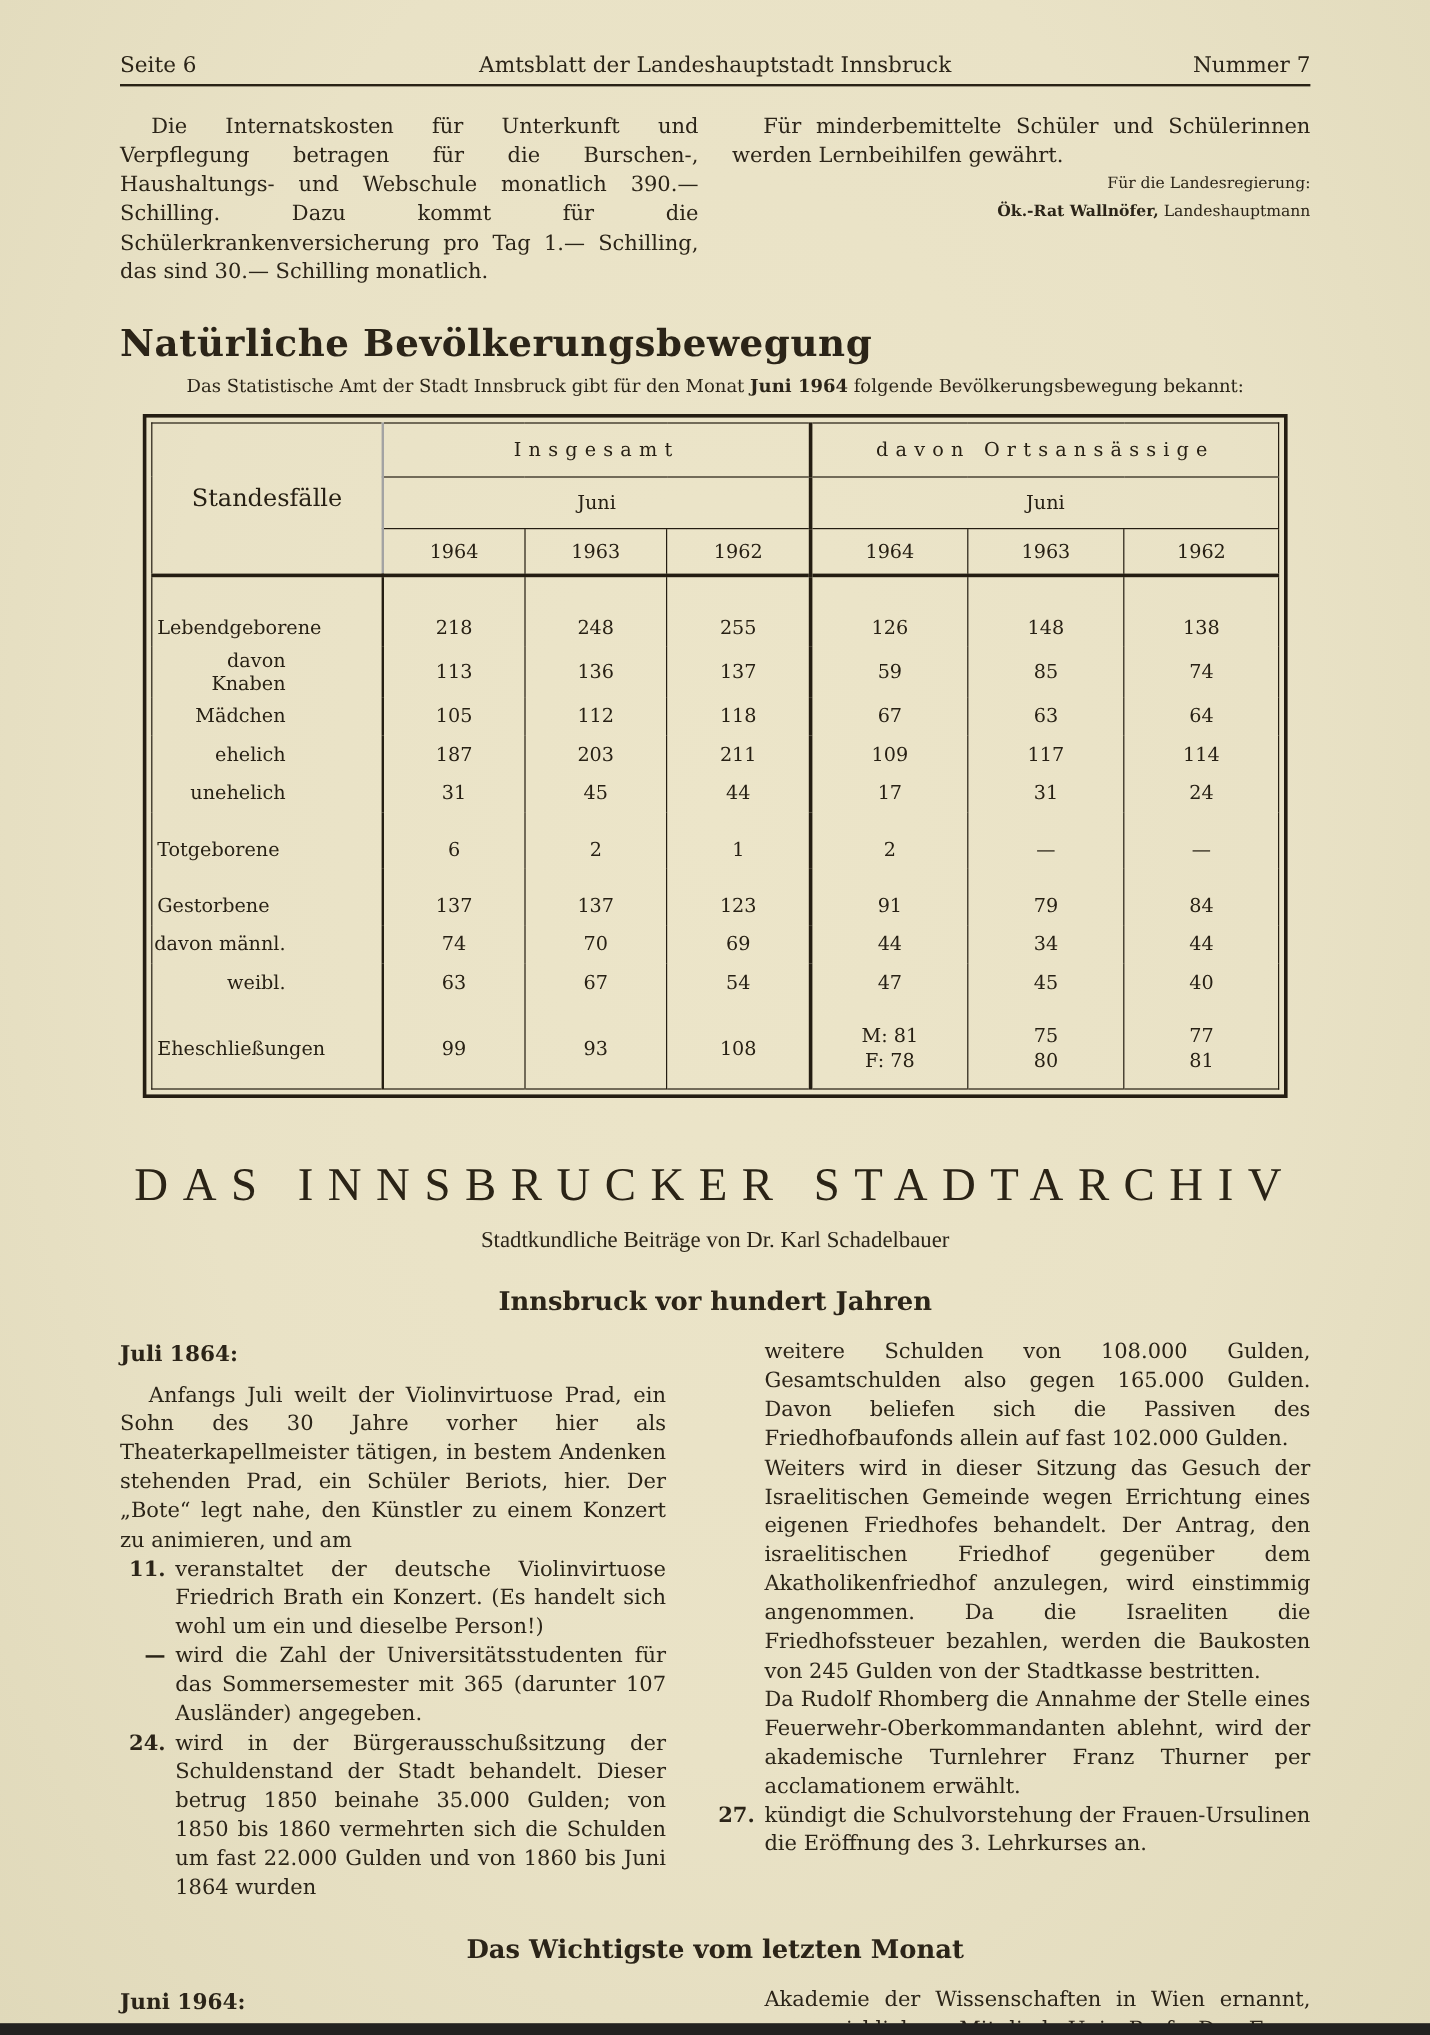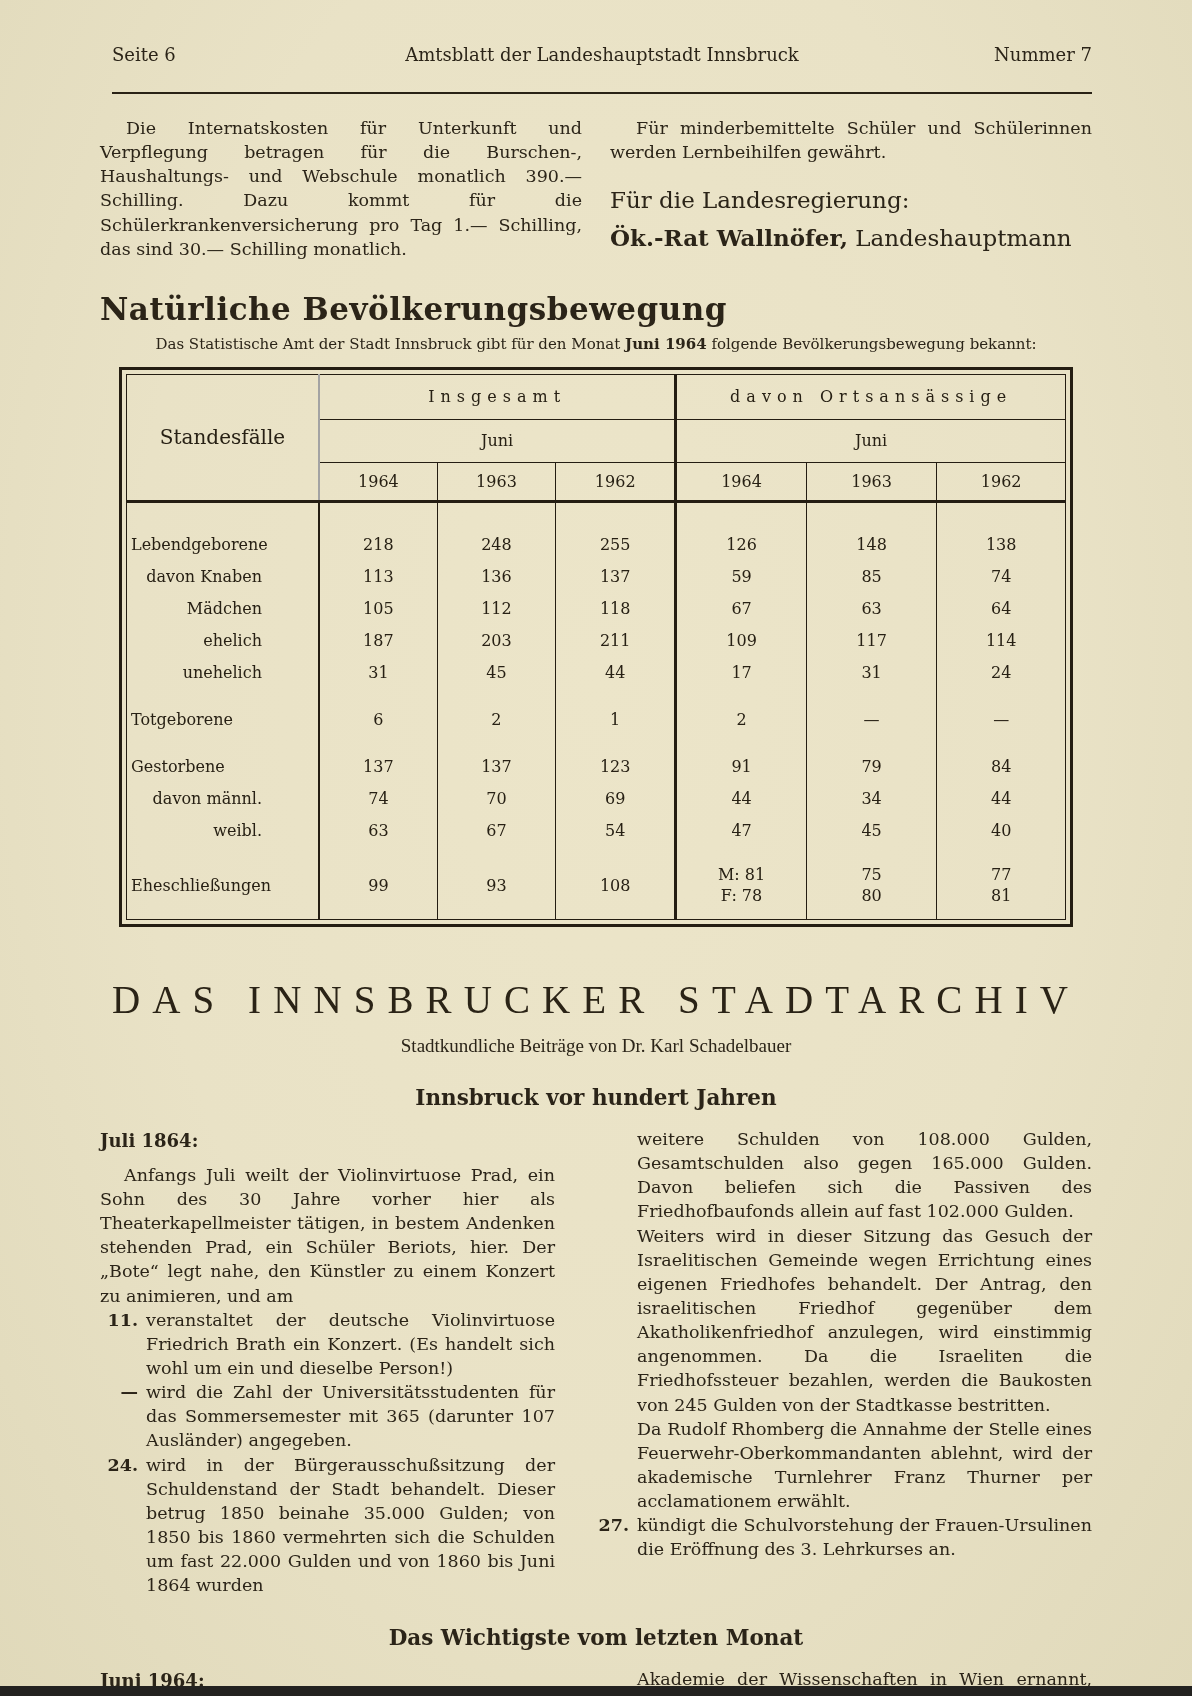--- a/index.html
+++ b/index.html
@@ -15,37 +15,36 @@
   }
   .page {
     padding: 44px 100px 0 100px;
   }
   
   .page-header {
     display: grid;
     grid-template-columns: 1fr auto 1fr;
     align-items: baseline;
     border-bottom: 2.5px solid #292215;
-    padding-bottom: 27px;
+    padding-bottom: 5px;
     font-size: 18px;
-    margin-left: 12px;
   }
   .ph-left  { justify-self: start; }
   .ph-right { justify-self: end; }
   .ph-center{ justify-self: center; font-weight: 500; }
 
   
   .intro {
     margin-top: 22px;
     display: flex;
     gap: 28px;
   }
   .intro .col { flex: 1 1 0; font-size: 17.5px; line-height: 1.38; }
   .intro p { margin: 0; text-align: justify; text-indent: 26px; }
-  .signoff { margin-top: 21px; text-align: left; font-size: 23px; }
+  .signoff { margin-top: 3px; text-align: right; font-size: 13px; }
   .signoff .for { display: block; }
   .signoff .name { display: block; margin-top: 5px; }
 
   
   .stats-title {
     margin-top: 30px;
     text-align: left;
     font-size: 31px;
     font-weight: 700;
     letter-spacing: 0.5px;
@@ -78,21 +77,21 @@
   th.grp-h { border-bottom: 1.5px solid #241d12; letter-spacing: 6px; height: 40px; }
   th.month { border-bottom: 1.5px solid #241d12; height: 38px; font-weight: 700; }
   th.yr { height: 33px; }
   .sep   { border-left: 1px solid #241d12; }
   .grp-l { border-left: 3px solid #241d12; }
   table.stats tbody { border-top: 3px solid #241d12; }
   table.stats tbody tr:first-child td { padding-top: 28px; }
   table.stats tr.gap td { padding-top: 17px; }
   table.stats tbody tr:last-child td { padding-bottom: 12px; }
   td.lbl { padding-left: 12px; border-right: 2px solid #241d12; height: 28px; }
-  td.lbl.sub { text-align: right; padding-right: 56px; padding-left: 0; }
+  td.lbl.sub { text-align: right; padding-right: 80px; padding-left: 0; }
   td.num { text-align: center; height: 28px; }
   td.num .ln { line-height: 1.35; }
 
   
   .archive-title {
     margin-top: 50px;
     text-align: center;
     font-family: "Liberation Serif", "DejaVu Serif", serif;
     font-size: 39px;
     font-weight: 400;

